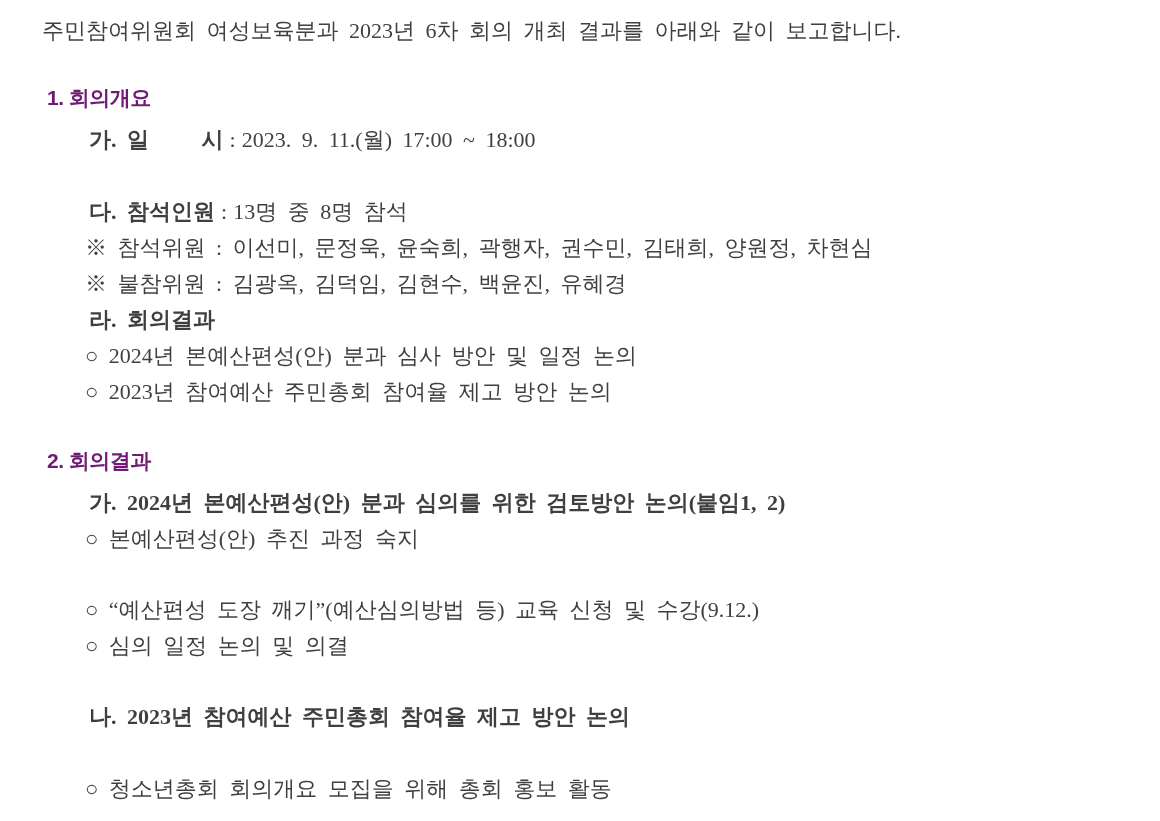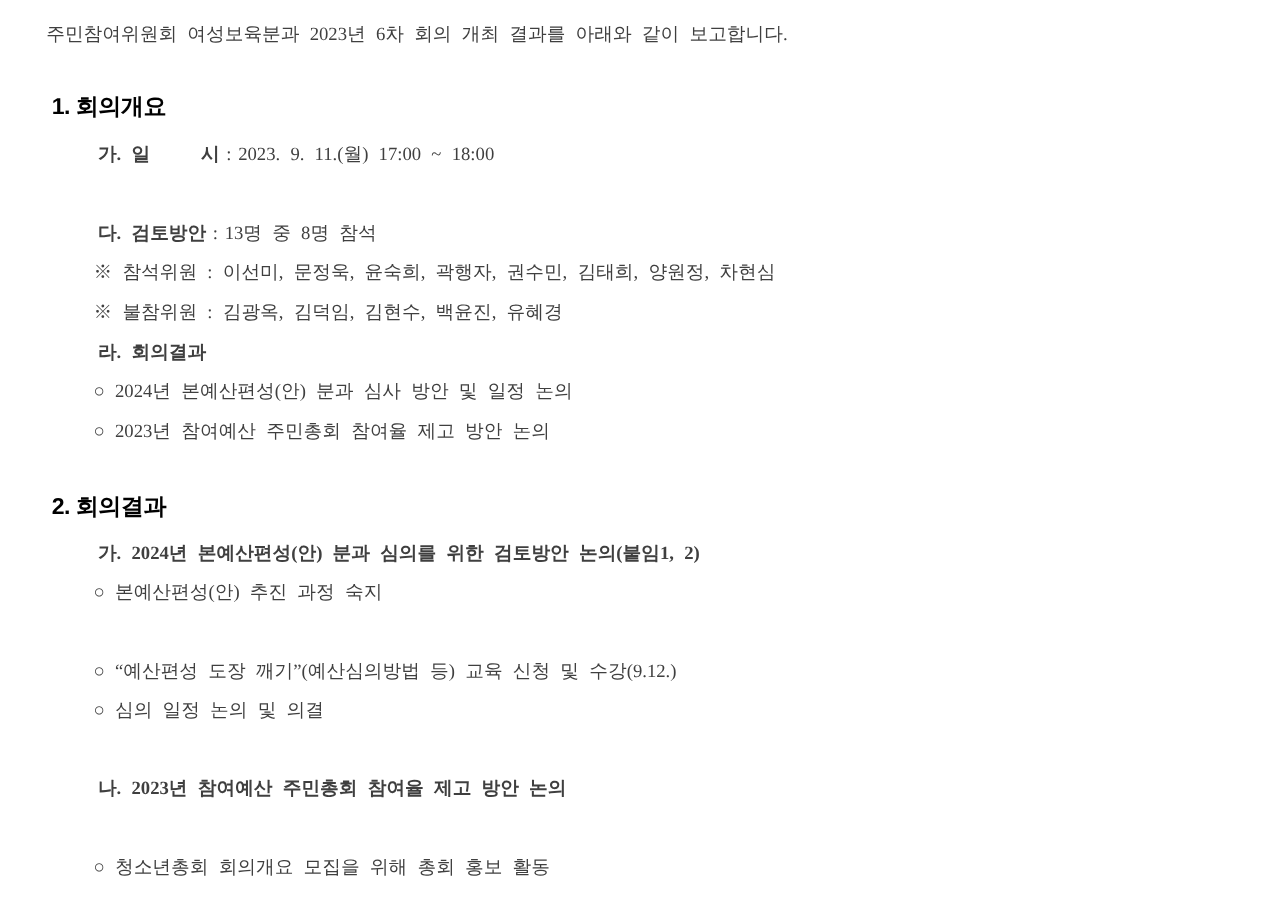--- a/index.html
+++ b/index.html
@@ -12,58 +12,58 @@
     width: 1160px;
     height: 821px;
     background: #ffffff;
     font-family: "Liberation Serif", "DejaVu Serif", serif;
     color: #3f3f3f;
     overflow: hidden;
   }
   .line {
     position: absolute;
     margin: 0;
-    font-size: 17px;
+    font-size: 22px;
     line-height: 22px;
     white-space: pre;
     word-spacing: 5px;
     color: #3f3f3f;
   }
   .intro   { left: 42px; }
   .lvl1    { left: 65px; margin-left: 24px; }
   .lvl2    { left: 85px; }
   .sec-title {
     position: absolute;
     margin: 0;
     left: 47px;
     font-family: "Liberation Sans", "DejaVu Sans", sans-serif;
     font-weight: bold;
     font-size: 21px;
     line-height: 24px;
     letter-spacing: -0.5px;
-    color: #000000;
+    color: #701a75;
     white-space: pre;
   }
   .lbl  { font-weight: bold; }
   .colon { margin: 0 6px; font-weight: normal; }
   .bold-line { font-weight: bold; text-align: center; }
 </style>
 </head>
 <body>
 
 <div class="page">
 
   <p class="line intro" style="top:20px">주민참여위원회 여성보육분과 2023년 6차 회의 개최 결과를 아래와 같이 보고합니다.</p>
 
   <h2 class="sec-title" style="top:86px">1. 회의개요</h2>
 
   <p class="line lvl1" style="top:129px"><span class="lbl">가. 일     시</span><span class="colon">:</span><span>2023. 9. 11.(월) 17:00 ~ 18:00</span></p>
 
 
-  <p class="line lvl1" style="top:201px"><span class="lbl">다. 검토방안</span><span class="colon">:</span><span>13명 중 8명 참석</span></p>
+  <p class="line lvl1" style="top:201px"><span class="lbl">다. 참석인원</span><span class="colon">:</span><span>13명 중 8명 참석</span></p>
 
   <p class="line lvl2" style="top:237px">※ 참석위원 : 이선미, 문정욱, 윤숙희, 곽행자, 권수민, 김태희, 양원정, 차현심</p>
 
   <p class="line lvl2" style="top:273px">※ 불참위원 : 김광옥, 김덕임, 김현수, 백윤진, 유혜경</p>
 
   <p class="line lvl1" style="top:309px"><span class="lbl">라. 회의결과</span></p>
 
   <p class="line lvl2" style="top:345px">○ 2024년 본예산편성(안) 분과 심사 방안 및 일정 논의</p>
 
   <p class="line lvl2" style="top:381px">○ 2023년 참여예산 주민총회 참여율 제고 방안 논의</p>

